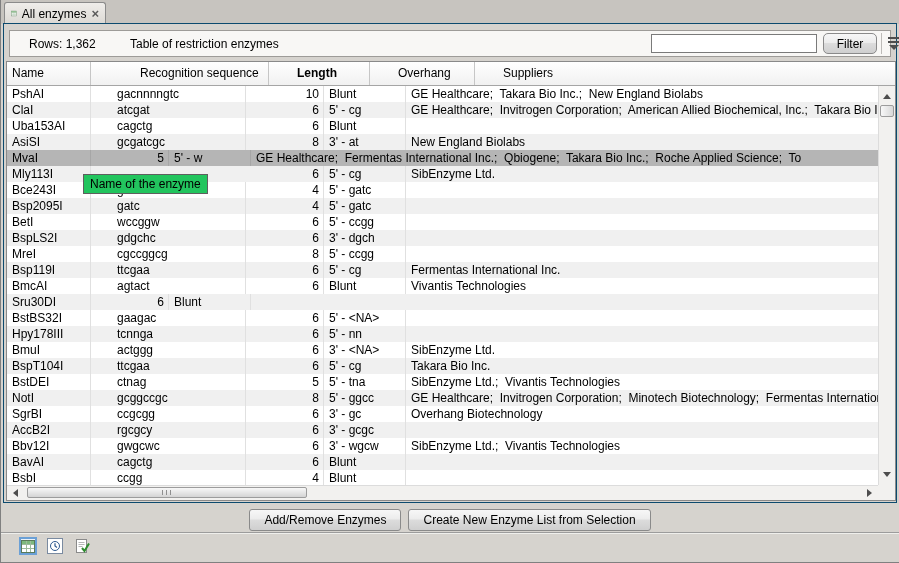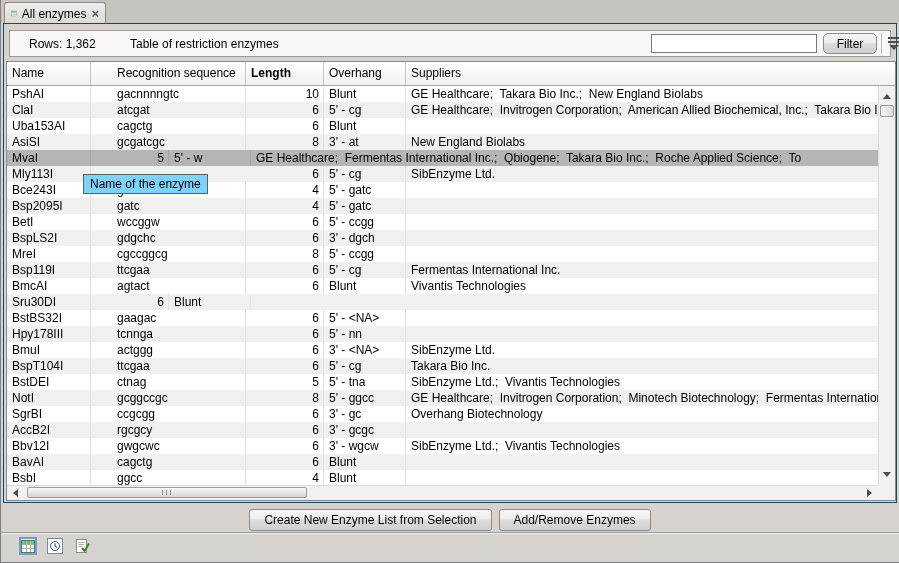--- a/index.html
+++ b/index.html
@@ -49,21 +49,21 @@
   .adv-filter .l2 { top:4px; width:12px; }
   .adv-filter .tri { position:absolute; left:3px; top:8px; width:0; height:0;
     border-left:5px solid transparent; border-right:5px solid transparent; border-top:5px solid #4d4d4d; }
 
   
   .tablebox {
     position:absolute; left:2px; top:37px; width:890px; height:440px;
     background:#fff; border:1px solid #8a8a8a;
   }
   .thead { position:absolute; left:0; top:0; right:0; height:24px; display:flex;
-    background:linear-gradient(#ffffff,#f1f1f1); border-bottom:1px solid #a5a5a5; }
+    background:linear-gradient(#ffffff,#f1f1f1); border-bottom:1px solid #a5a5a5;gap:23px; }
   .th { line-height:23px; padding-left:5px; border-right:1px solid #c6c6c6; overflow:hidden; white-space:pre; }
   .tbody { position:absolute; left:0; top:24px; width:871px; height:399px; overflow:hidden; background:#fff; }
   .tr { display:flex; height:16px; background:#fff; cursor:default; }
   .tr.alt { background:#f0f0f0;align-items:flex-end; }
   .tr.selected { background:#b5b5b5; color:#000000; }
   .td { line-height:16px; padding-left:5px; border-right:1px solid #e0e0e0; overflow:hidden; white-space:pre; }
   .tr.selected .td { border-right-color:#a6a6a6; }
   .w-name{width:84px;} .w-seq{width:134px;margin-left:21px;}
   .w-length{width:78px; text-align:right; padding-right:4px; padding-left:0;}
   .w-overhang{width:82px;} .w-suppliers{flex:1; border-right:none;}
@@ -80,21 +80,21 @@
   .arr.right { right:6px; top:3px; border-top:4px solid transparent; border-bottom:4px solid transparent; border-left:5px solid #4d4d4d; }
   .hthumb { position:absolute; left:20px; top:1px; width:280px; height:11px;
     background:linear-gradient(#f8f8f8,#d4d4d4); border:1px solid #9c9c9c; border-radius:2px; }
   .grip { position:absolute; left:50%; top:2px; margin-left:-5px; width:10px; height:5px;
     background:repeating-linear-gradient(90deg,#8f8f8f 0 1px,transparent 1px 4px); }
   .corner { position:absolute; right:0; bottom:0; width:17px; height:15px; background:#f2f1ef; }
 
   
   .tooltip {
     position:absolute; left:82px; top:174px; height:20px;
-    background:#7dd3fc; border:1px solid #5f5f5f; padding:2px 6px 0 6px;
+    background:#22c55e; border:1px solid #5f5f5f; padding:2px 6px 0 6px;
     white-space:nowrap; z-index:10;
   }
 
   
   .btnrow { position:absolute; left:0; top:509px; width:100%; display:flex; justify-content:center; gap:7px; }
   .wbtn {
     height:22px; padding:0 14px; border:1px solid #8a8a8a; border-radius:3px;
     background:linear-gradient(#f7f7f7 0%,#ececec 45%,#dcdcdc 50%,#cfcfcf 100%);
     font-family:"Liberation Sans",sans-serif; font-size:12px;
   }
@@ -309,21 +309,21 @@
   </div>
           <div class="tr alt">
     <div class="td w-name">BavAI</div>
     <div class="td w-seq">cagctg</div>
     <div class="td w-length">6</div>
     <div class="td w-overhang">Blunt</div>
     <div class="td w-suppliers"></div>
   </div>
           <div class="tr">
     <div class="td w-name">BsbI</div>
-    <div class="td w-seq">ggcc</div>
+    <div class="td w-seq">ccgg</div>
     <div class="td w-length">4</div>
     <div class="td w-overhang">Blunt</div>
     <div class="td w-suppliers"></div>
   </div>
         </div>
 
       <div class="vscroll">
         <span class="arr up"></span>
         <span class="vthumb"></span>
         <span class="arr down"></span>
@@ -337,22 +337,22 @@
         <span class="arr right"></span>
       </div>
       <div class="corner"></div>
     </div>
 
   </div>
 
   <div class="tooltip">Name of the enzyme</div>
 
   <div class="btnrow">
+    <button class="wbtn">Add/Remove Enzymes</button>
     <button class="wbtn">Create New Enzyme List from Selection</button>
-    <button class="wbtn">Add/Remove Enzymes</button>
   </div>
 
   <div class="status-sep"></div>
   <div class="statusbar">
     <span class="view-icon sel">
       <svg width="14" height="13" viewBox="0 0 14 13">
         <rect x="0.5" y="0.5" width="13" height="12" fill="#ffffff" stroke="#5a7a5a"></rect>
         <rect x="1" y="1" width="12" height="3" fill="#7db97d"></rect>
         <path d="M1 4.5 H13 M1 8.5 H13 M5.5 1 V12 M9.5 1 V12" stroke="#9dbb9d" stroke-width="1" fill="none"></path>
       </svg>

